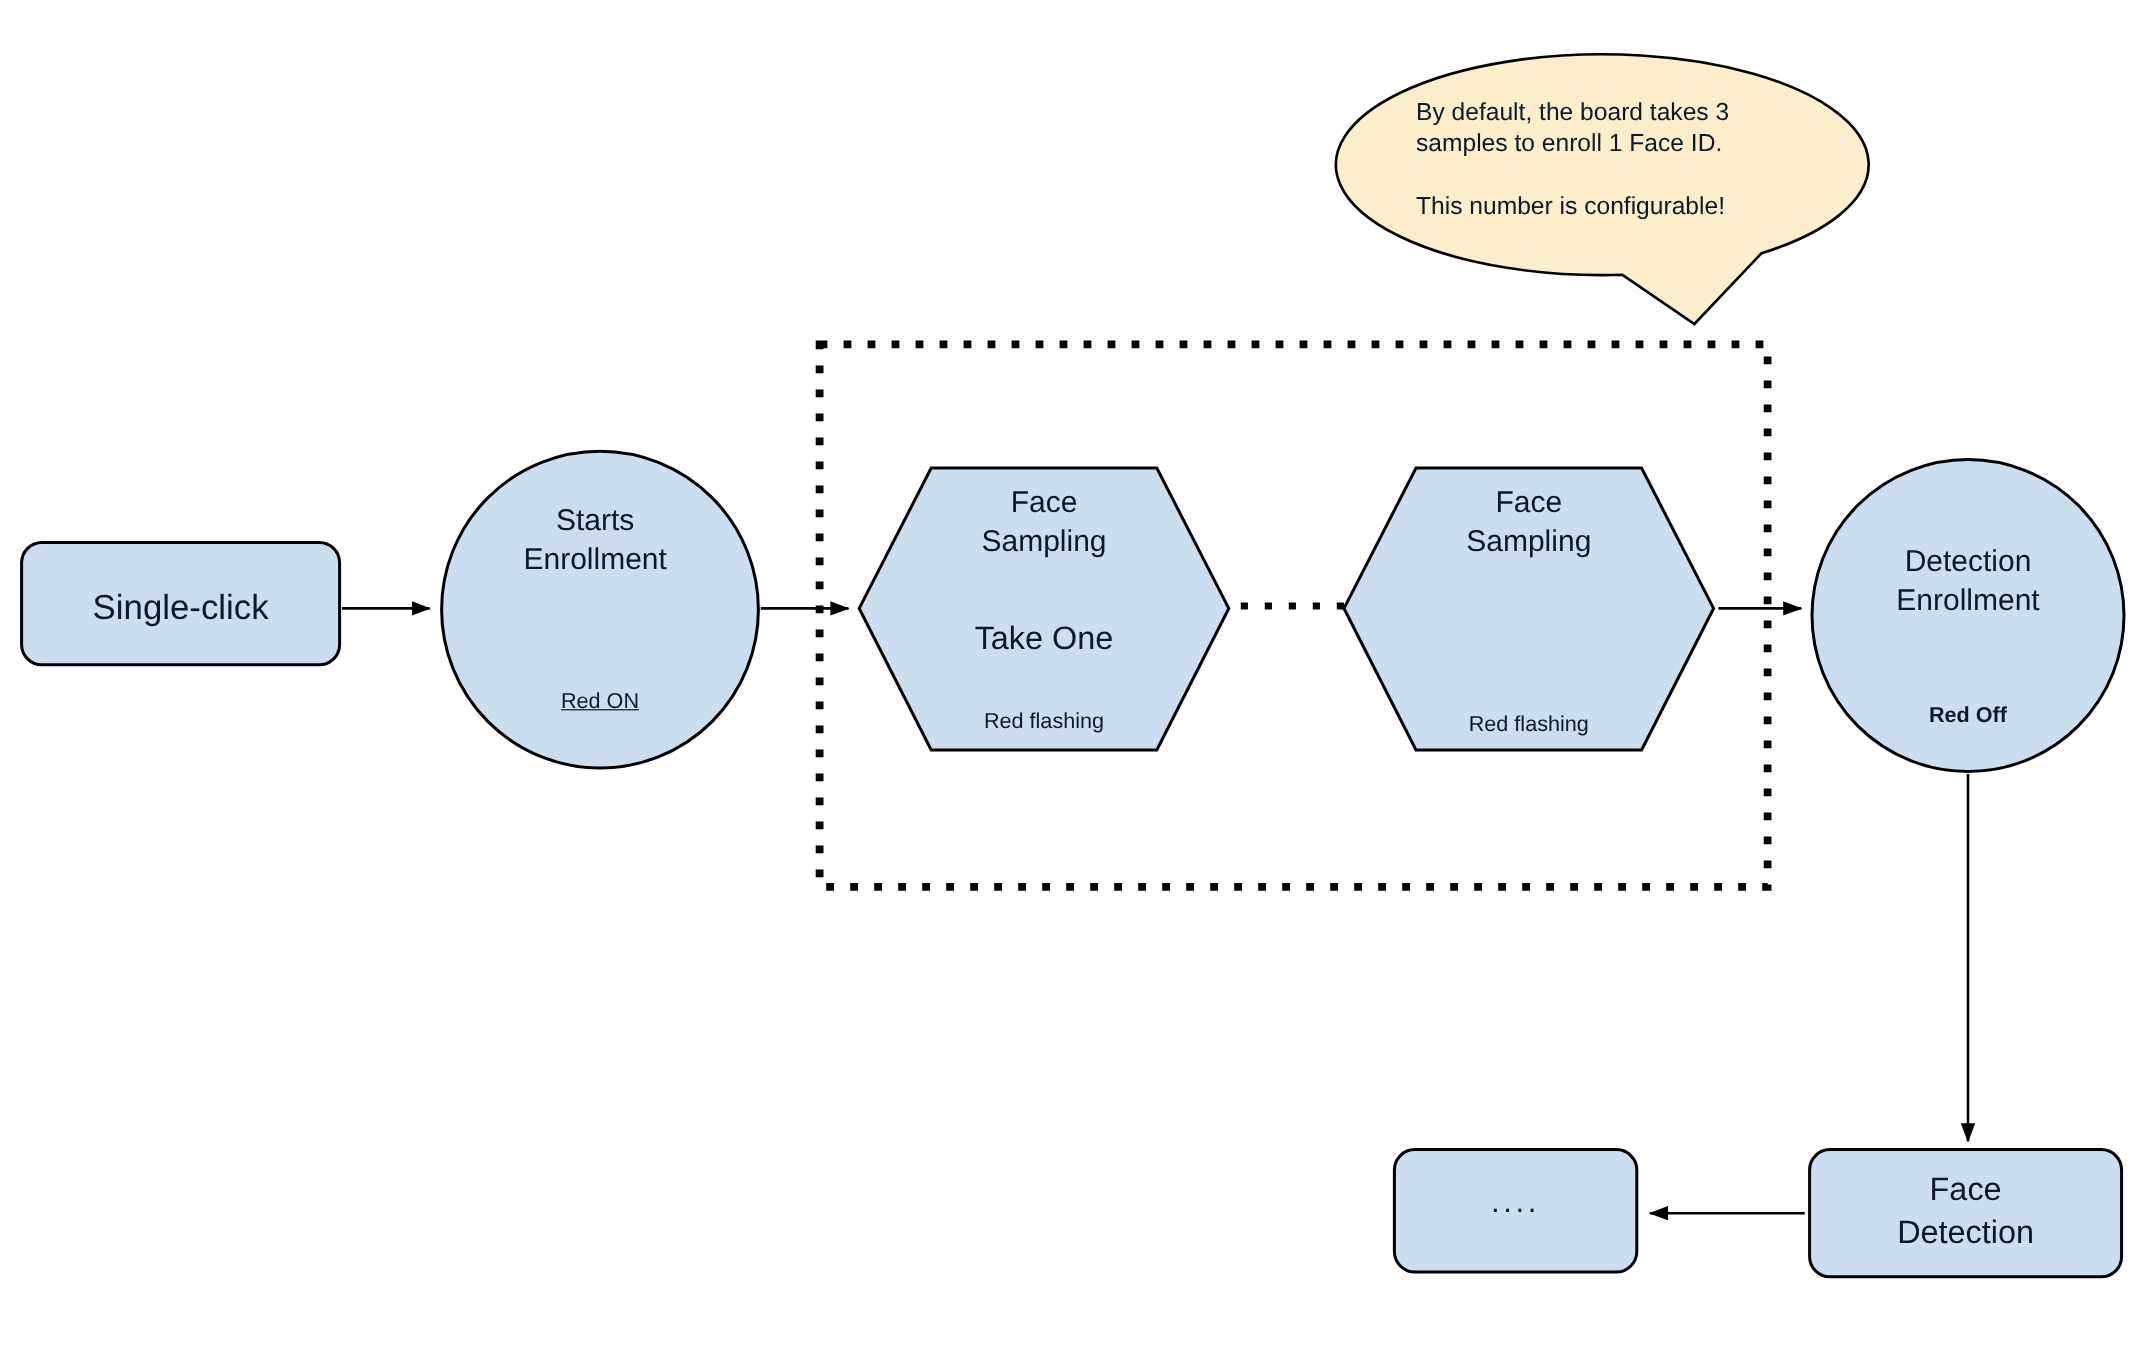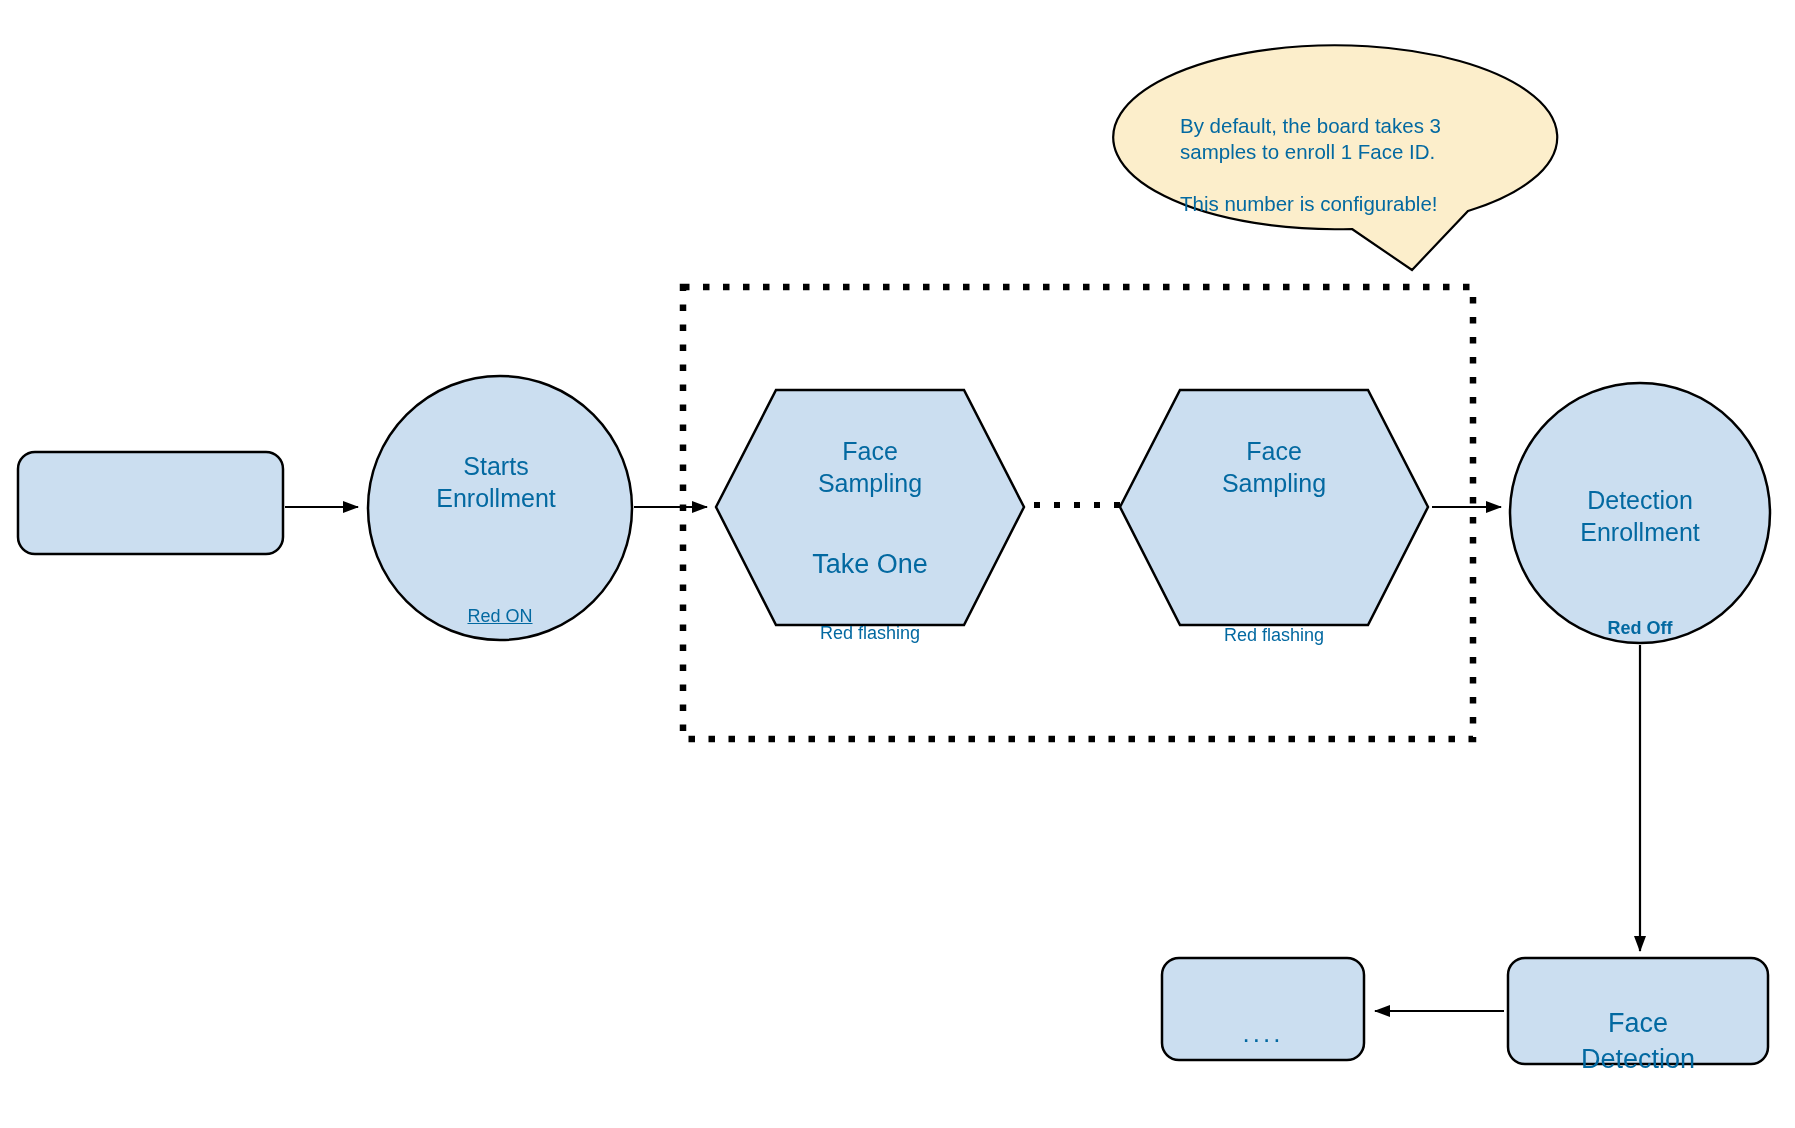--- a/index.html
+++ b/index.html
@@ -11,25 +11,24 @@
     font-family: "Liberation Sans", sans-serif;
     overflow: hidden;
   }
   #shapes {
     position: absolute;
     left: 0; top: 0;
     width: 1795px; height: 1128px;
   }
   .txt {
     position: absolute;
-    color: #0369a1;
+    color: #0f172a;
     text-align: center;
     white-space: pre-line;
     line-height: 1.28;
-    margin-top: 32px;
   }
   .txt-left { text-align: left; }
   .main-label   { font-size: 25px; }
   .big-label    { font-size: 29px; }
   .take-label   { font-size: 27px; }
   .status-label { font-size: 18px; }
   .callout-label { font-size: 20.5px; line-height: 26px; }
   .fd-label     { font-size: 27px; line-height: 1.35; }
   .dots-label   { font-size: 26px; letter-spacing: 3px; }
 </style>
@@ -70,20 +69,21 @@
     <rect x="1508" y="958" width="260" height="106" rx="17" fill="#cbdef0" stroke="#000000" stroke-width="2.5"></rect>
 
     <rect x="1162" y="958" width="202" height="102" rx="17" fill="#cbdef0" stroke="#000000" stroke-width="2.5"></rect>
   </svg>
 
   <div class="txt txt-left callout-label" style="left:1180px; top:81px; width:320px;">By default, the board takes 3
 samples to enroll 1 Face ID.
 
 This number is configurable!</div>
 
+  <div class="txt big-label" style="left:18px; top:489px; width:265px;">Single-click</div>
 
   <div class="txt main-label" style="left:376px; top:418px; width:240px;">Starts
 Enrollment</div>
   <div class="txt status-label" style="left:400px; top:573px; width:200px;text-decoration:underline;">Red ON</div>
 
   <div class="txt main-label" style="left:750px; top:403px; width:240px;">Face
 Sampling</div>
   <div class="txt take-label" style="left:750px; top:515px; width:240px;">Take One</div>
   <div class="txt status-label" style="left:750px; top:590px; width:240px;">Red flashing</div>
 

